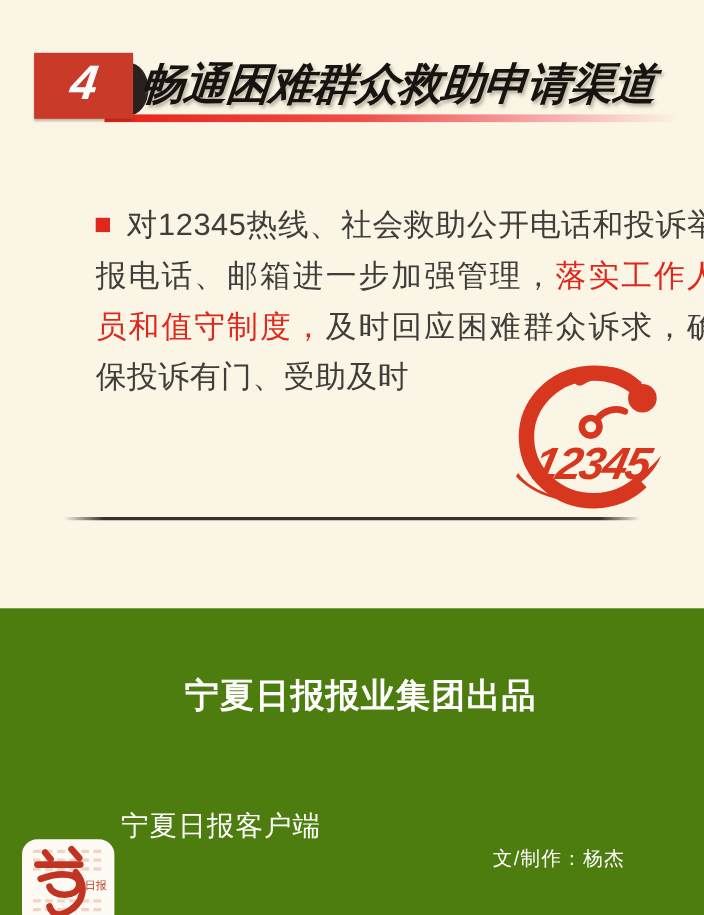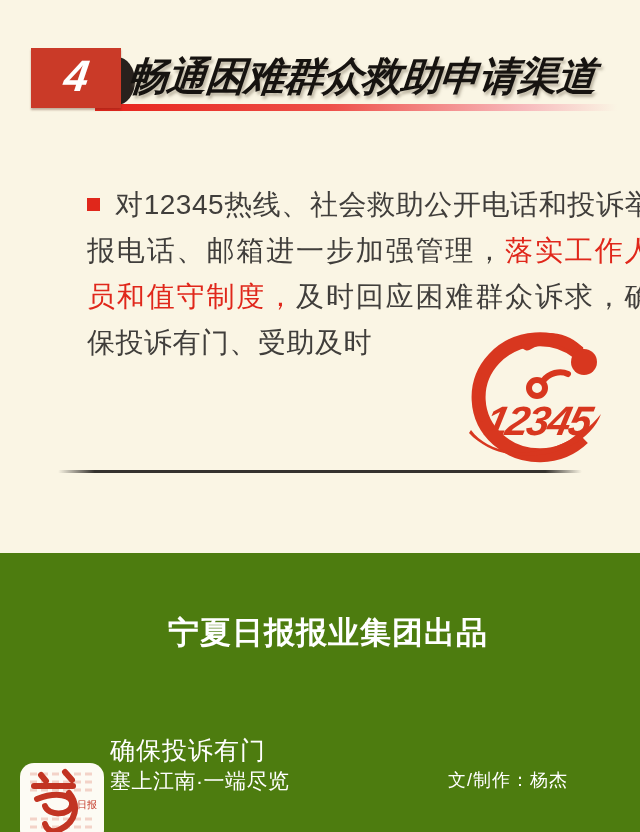--- a/index.html
+++ b/index.html
@@ -139,18 +139,17 @@
           <path d="M45,9 l7,8"></path>
           <path d="M14,23 H53"></path>
           <path d="M17,36 C35,29 54,31 52,42 C50,53 28,53 25,43"></path>
           <path d="M49,30 C59,42 57,59 39,67 C33,70 27,68 25,61"></path>
         </g>
         <text x="57" y="45" font-size="10" fill="#c23422">日报</text>
         <text x="42" y="75" text-anchor="middle" font-size="6" letter-spacing="1.5" fill="#c23422">NINGXIA DAILY</text>
       </svg>
     </div>
 
-    <div class="app-name">确保投诉有门</div>
-    <div class="tagline">塞上江南·一端尽览</div>
+    <div class="app-name">宁夏日报客户端</div>
     <div class="credit">文/制作：杨杰</div>
   </div>
 
 </div>
 
 </body></html>

